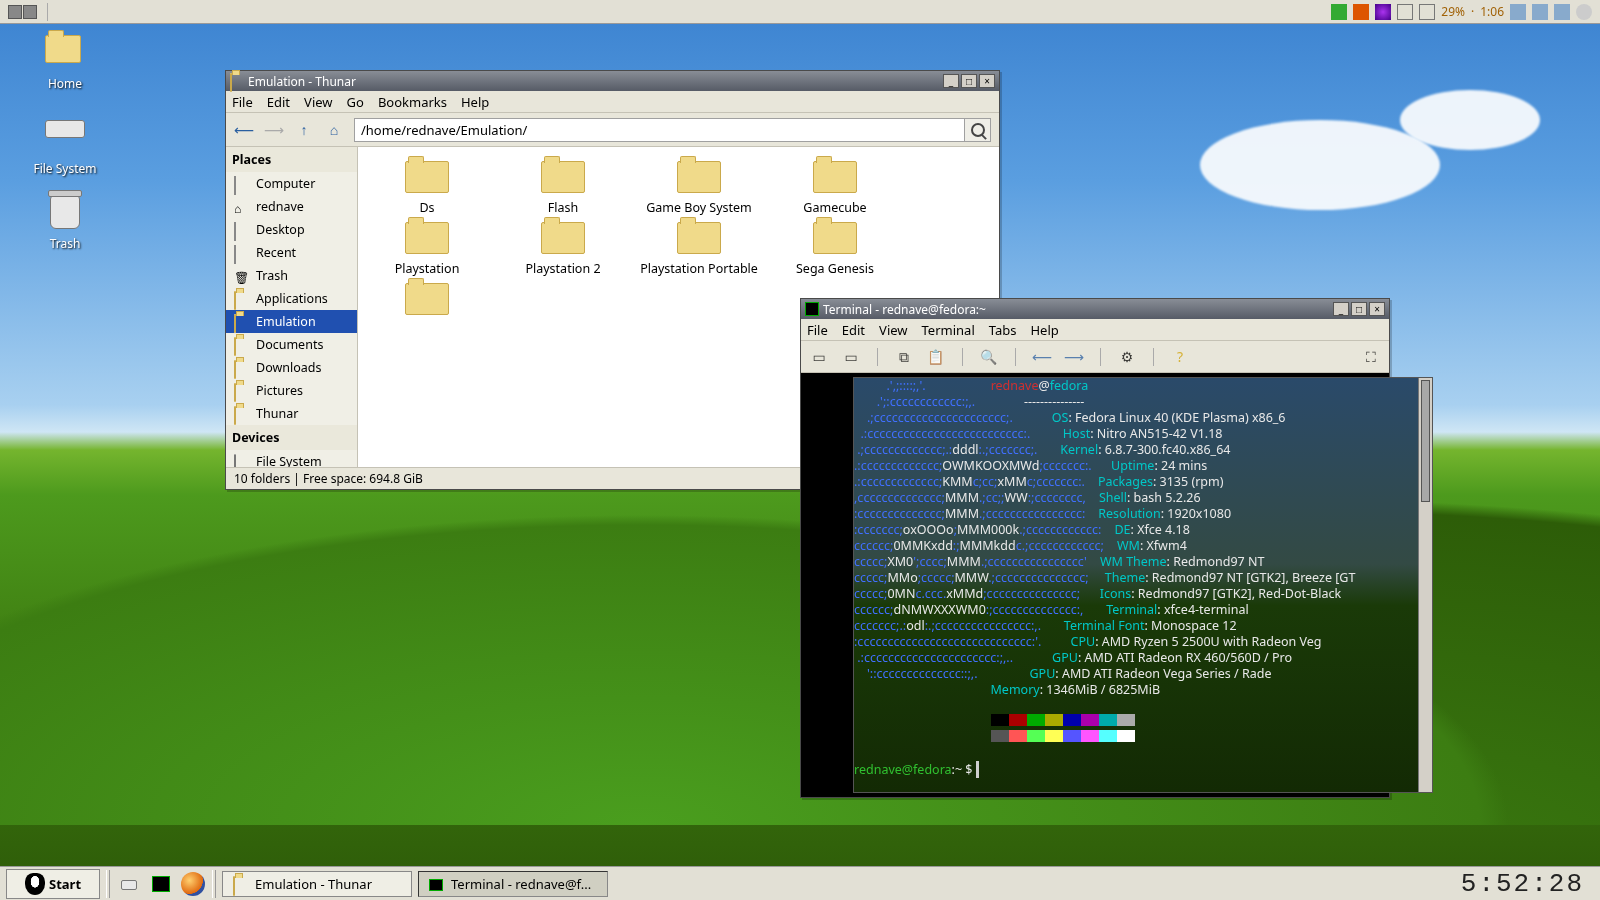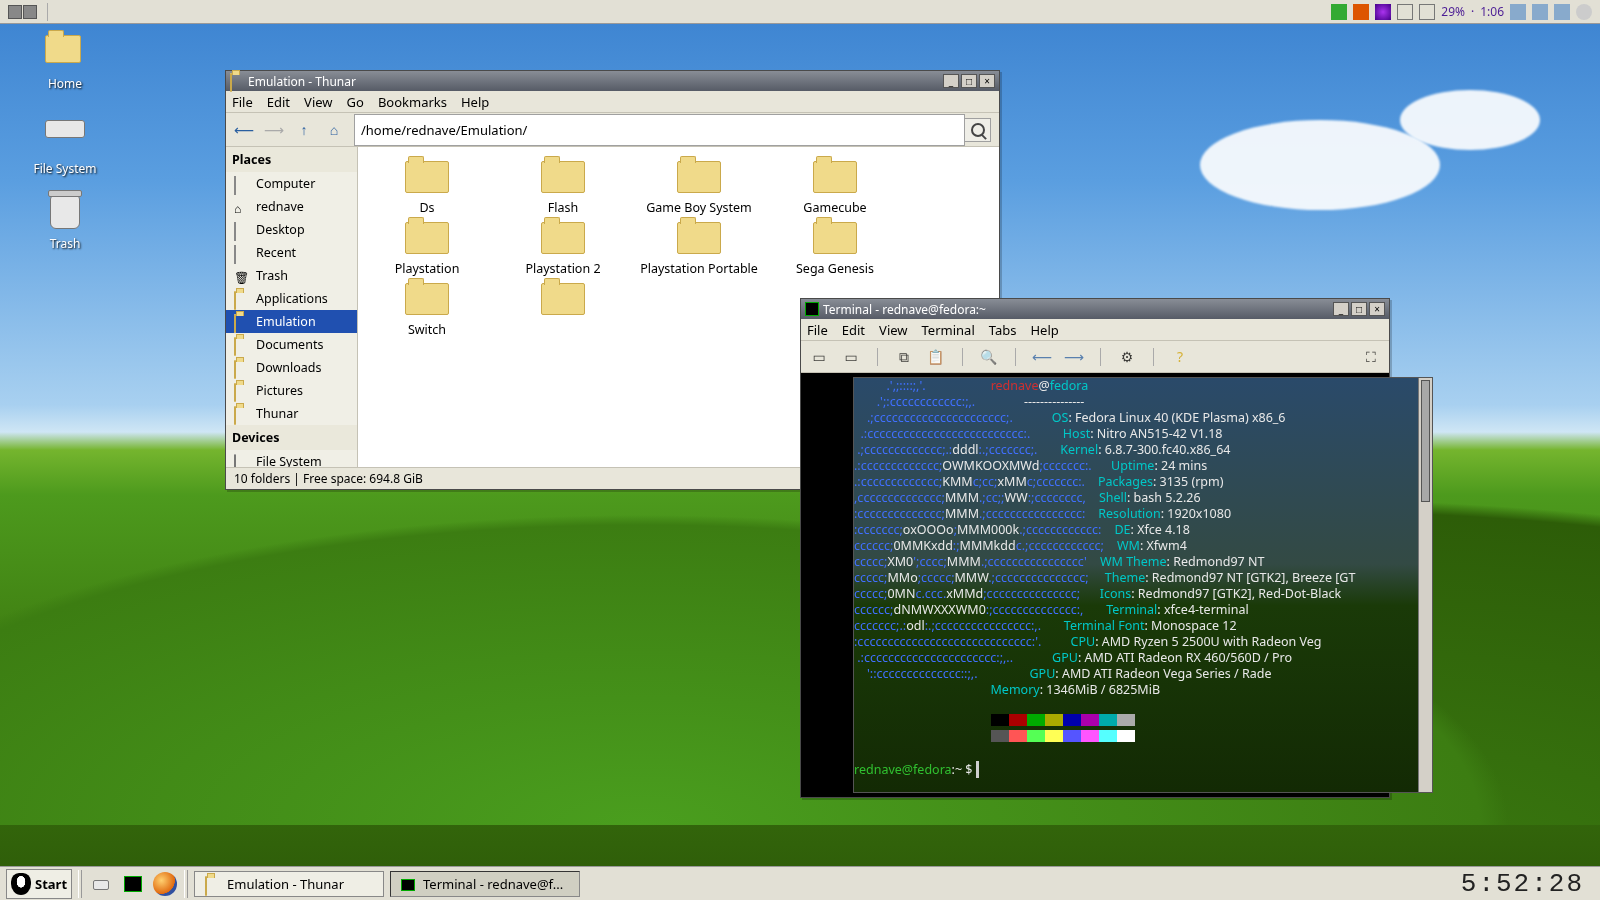--- a/index.html
+++ b/index.html
@@ -13,21 +13,21 @@
 .hills { position:absolute; left:0; right:0; bottom:75px; height:460px;
   background:
     radial-gradient(ellipse 1400px 500px at 40% 100%, #4a9e1e 0%, #3c7d12 60%, transparent 62%),
     radial-gradient(ellipse 1800px 600px at 80% 110%, #3a7a10 0%, #2d5d08 60%, transparent 62%);
 }
 
 .top-panel {
   position:absolute; top:0; left:0; right:0; height:24px;
   background:#e2e0d5; border-bottom:1px solid #999;
   display:flex; align-items:center; justify-content:flex-end; gap:6px; padding:0 8px;
-  font-size:12px; color:#4c1d95;
+  font-size:12px; color:#a16207;
 }
 .tray-icon { width:16px; height:16px; display:inline-block; }
 .tray-sep { width:1px; height:18px; background:#aaa; margin:0 4px; }
 .mini-squares { display:flex; gap:1px; }
 .mini-squares span { width:14px; height:14px; background:#888; border:1px solid #555; }
 
 .desktop-icons { position:absolute; top:35px; left:20px; display:flex; flex-direction:column; gap:18px;justify-content:center; }
 .dicon { width:90px; text-align:center; color:#fff; text-shadow:1px 1px 2px #000; font-size:12px; cursor:pointer; }
 .dicon .ibox { width:40px; height:36px; margin:0 auto 4px; }
 
@@ -43,21 +43,21 @@
 .titlebar .spacer { flex:1; }
 .winbtn { width:16px; height:14px; background:#d4d0c8; border:1px solid #555; margin-left:2px; font-size:10px; line-height:12px; text-align:center; color:#000; cursor:pointer;}
 .menubar { height:22px; background:#e8e6da; display:flex; align-items:center; padding:0 6px; gap:14px; font-size:13px; border-bottom:1px solid #c5c2b5;}
 .menubar span { cursor:pointer; }
 
 .thunar { left:225px; top:70px; width:775px; height:420px; }
 .thunar .toolbar { height:34px; display:flex; align-items:center; padding:0 8px; gap:10px; border-bottom:1px solid #c5c2b5;}
 .nav-btn { width:20px; height:20px; cursor:pointer; display:flex; align-items:center; justify-content:center; font-size:14px; color:#2a5fa0;}
 .nav-btn.disabled { color:#aaa; }
 .location { flex:1; display:flex; align-items:center; }
-.location input { flex:1; height:32px; border:1px solid #a0a0a0; padding:0 6px; font-size:13px; background:#fff;}
+.location input { flex:1; height:24px; border:1px solid #a0a0a0; padding:0 6px; font-size:13px; background:#fff;}
 .search-btn { width:26px; height:24px; border:1px solid #a0a0a0; border-left:none; background:#efeee7; cursor:pointer; display:flex; align-items:center; justify-content:center;}
 .thunar-body { display:flex; height:calc(100% - 20px - 22px - 34px - 22px); }
 .places { width:132px; background:#f0efe6; border-right:1px solid #c5c2b5; font-size:12.5px; overflow:hidden;}
 .places .section { padding:4px 6px; font-weight:bold; background:#eae8db; }
 .places .pitem { display:flex; align-items:center; gap:6px; padding:3px 8px; cursor:pointer; }
 .places .pitem.selected { background:#2050b0; color:#fff; }
 .places .pitem .pi { width:16px; height:14px; }
 .file-area { flex:1; background:#fff; padding:14px 6px 6px; overflow:auto; display:flex; flex-wrap:wrap; align-content:flex-start; gap:6px 10px;}
 .fitem { width:126px; text-align:center; font-size:12.5px; cursor:pointer; }
 .fitem .folder-glyph { margin:0 auto 6px; width:44px; height:32px; }
@@ -72,21 +72,21 @@
   border:1px solid #555; position:relative;margin-left:48px;
 }
 .term-inner .scrollbar { position:absolute; right:0; top:0; bottom:0; width:14px; background:#d4d0c8; border-left:1px solid #777;}
 .term-inner .scrollbar::before { content:""; position:absolute; top:2px; left:2px; right:2px; height:120px; background:#a8a8a8; border:1px solid #555;}
 .c-blue{color:#4070ff;} .c-cyan{color:#00c8c8;} .c-white{color:#e8e8e8;}
 .c-green{color:#30c030;} .c-red{color:#d03030;}
 .palette { display:inline-block; }
 .palette span { display:inline-block; width:18px; height:12px; }
 
 .taskbar { position:absolute; left:0; right:0; bottom:0; height:34px; background:#e2e0d5; border-top:1px solid #999; display:flex; align-items:center; padding:0 6px; gap:6px; font-size:13px;}
-.start-btn { display:flex; align-items:center; gap:4px; padding:3px 4px; border:1px solid #888; background:#efeee5; font-weight:bold; cursor:pointer;}
+.start-btn { display:flex; align-items:center; gap:4px; padding:3px 18px; border:1px solid #888; background:#efeee5; font-weight:bold; cursor:pointer;}
 .ql { width:26px; height:26px; border:1px solid transparent; display:flex; align-items:center; justify-content:center; cursor:pointer;}
 .task-btn { display:flex; align-items:center; gap:6px; padding:3px 10px; width:190px; border:1px solid #888; background:#efeee5; cursor:pointer;}
 .task-btn.active { background:#d0cfc2; border:1px inset #888;}
 .task-btn .ti { width:16px; height:14px; }
 .taskbar .spacer { flex:1; }
 .clock { font-family:"Courier New",monospace; font-size:26px; letter-spacing:2px; padding:0 10px; color:#222;}
 .sep-v { width:4px; height:28px; border-left:1px solid #fff; border-right:1px solid #999;}
 
 .pf { width:16px; height:12px; background:#f0da8a; border:1px solid #caa94b; border-radius:1px; position:relative;}
 .pf::before{content:"";position:absolute;top:-4px;left:1px;width:6px;height:4px;background:#f0da8a;border:1px solid #caa94b;border-bottom:none;}
@@ -238,21 +238,20 @@
     </div>
     <div class="file-area" id="thunar-files">
         <div class="fitem"><div class="folder-glyph"></div><span>Ds</span></div>
         <div class="fitem"><div class="folder-glyph"></div><span>Flash</span></div>
         <div class="fitem"><div class="folder-glyph"></div><span>Game Boy System</span></div>
         <div class="fitem"><div class="folder-glyph"></div><span>Gamecube</span></div>
         <div class="fitem"><div class="folder-glyph"></div><span>Playstation</span></div>
         <div class="fitem"><div class="folder-glyph"></div><span>Playstation 2</span></div>
         <div class="fitem"><div class="folder-glyph"></div><span>Playstation Portable</span></div>
         <div class="fitem"><div class="folder-glyph"></div><span>Sega Genesis</span></div>
-        <div class="fitem"><div class="folder-glyph"></div><span>Switch</span></div>
         <div class="fitem"><div class="folder-glyph"></div><span></span></div>
       </div>
   </div>
   <div class="statusbar">
     <span>10 folders   |   Free space: 694.8 GiB</span>
   </div>
 </div>
 
 <div class="window terminal">
   <div class="titlebar">

